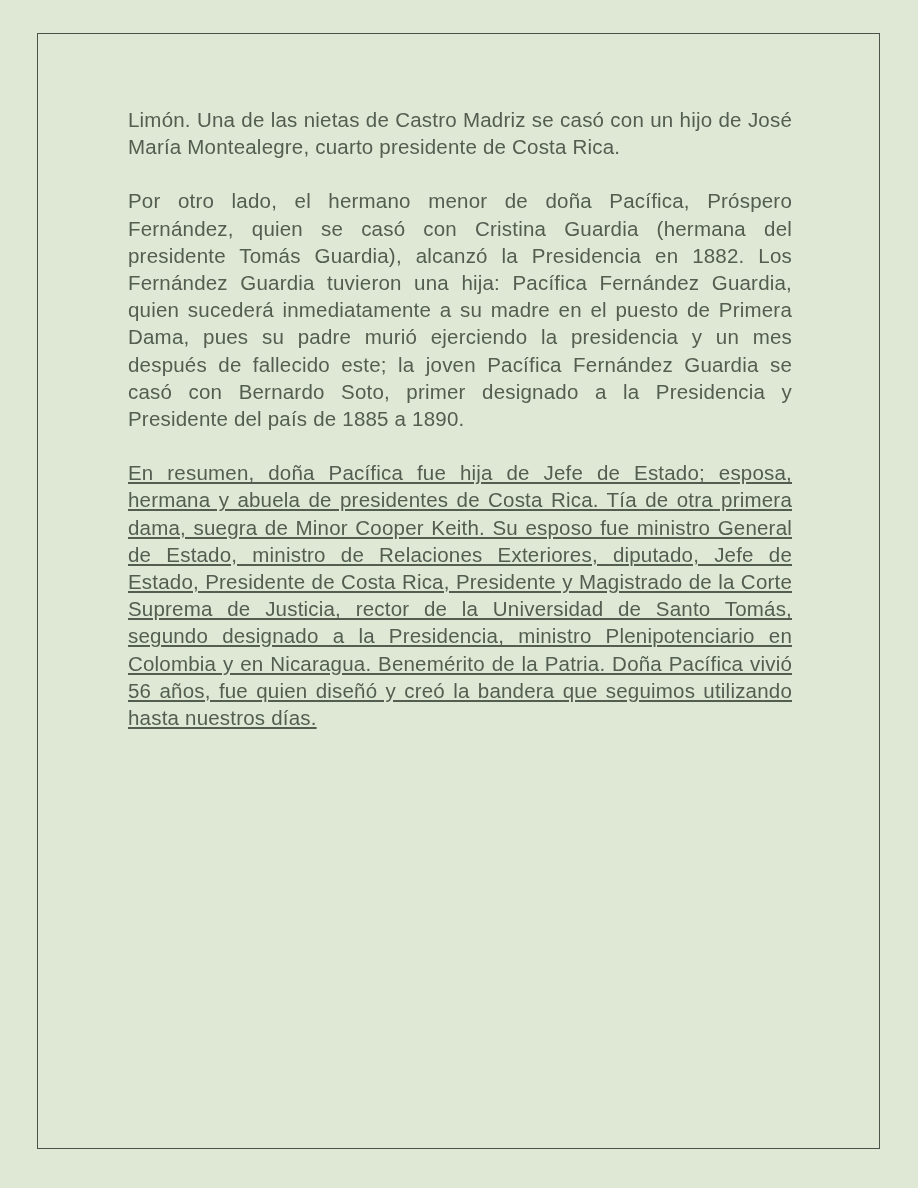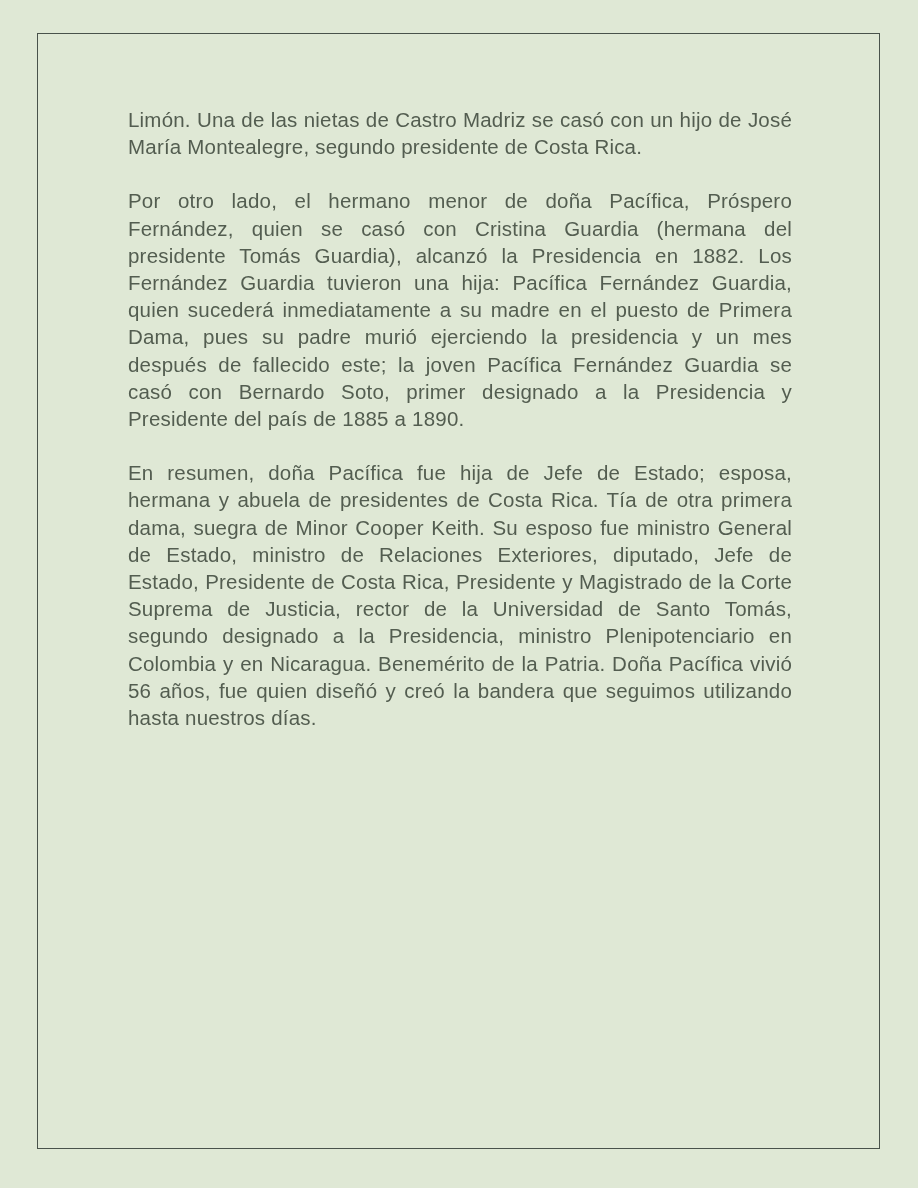--- a/index.html
+++ b/index.html
@@ -31,24 +31,25 @@
     line-height: 27.2px;
     letter-spacing: 0.2px;
   }
   .text-column p {
     margin: 0 0 27px 0;
     text-align: justify;
     font-weight: 400;
   }
   .text-column p:last-child {
     margin-bottom: 8px;
+    text-decoration: underline;
   }
 </style>
 </head>
 <body>
 
 <div class="page-frame">
   <div class="text-column">
-    <p>Limón. Una de las nietas de Castro Madriz se casó con un hijo de José María Montealegre, segundo presidente de Costa Rica.</p>
+    <p>Limón. Una de las nietas de Castro Madriz se casó con un hijo de José María Montealegre, cuarto presidente de Costa Rica.</p>
     <p>Por otro lado, el hermano menor de doña Pacífica, Próspero Fernández, quien se casó con Cristina Guardia (hermana del presidente Tomás Guardia), alcanzó la Presidencia en 1882. Los Fernández Guardia tuvieron una hija: Pacífica Fernández Guardia, quien sucederá inmediatamente a su madre en el puesto de Primera Dama, pues su padre murió ejerciendo la presidencia y un mes después de fallecido este; la joven Pacífica Fernández Guardia se casó con Bernardo Soto, primer designado a la Presidencia y Presidente del país de 1885 a 1890.</p>
     <p>En resumen, doña Pacífica fue hija de Jefe de Estado; esposa, hermana y abuela de presidentes de Costa Rica. Tía de otra primera dama, suegra de Minor Cooper Keith. Su esposo fue ministro General de Estado, ministro de Relaciones Exteriores, diputado, Jefe de Estado, Presidente de Costa Rica, Presidente y Magistrado de la Corte Suprema de Justicia, rector de la Universidad de Santo Tomás, segundo designado a la Presidencia, ministro Plenipotenciario en Colombia y en Nicaragua. Benemérito de la Patria. Doña Pacífica vivió 56 años, fue quien diseñó y creó la bandera que seguimos utilizando hasta nuestros días.</p>
   </div>
 </div>
 
 </body></html>

